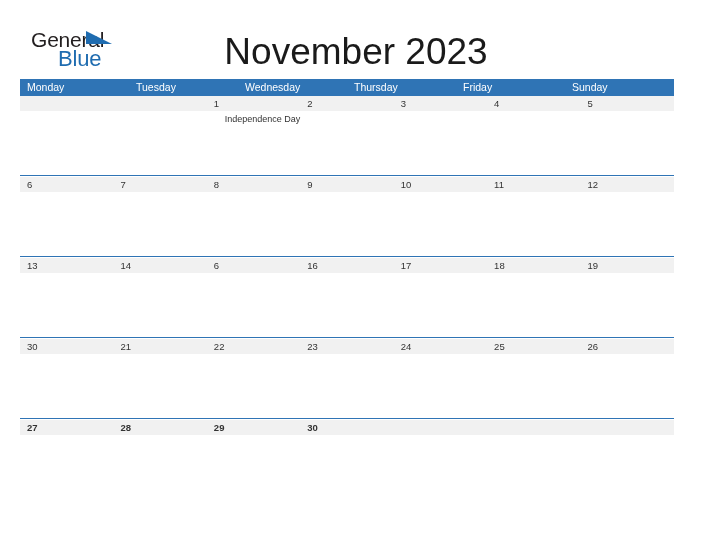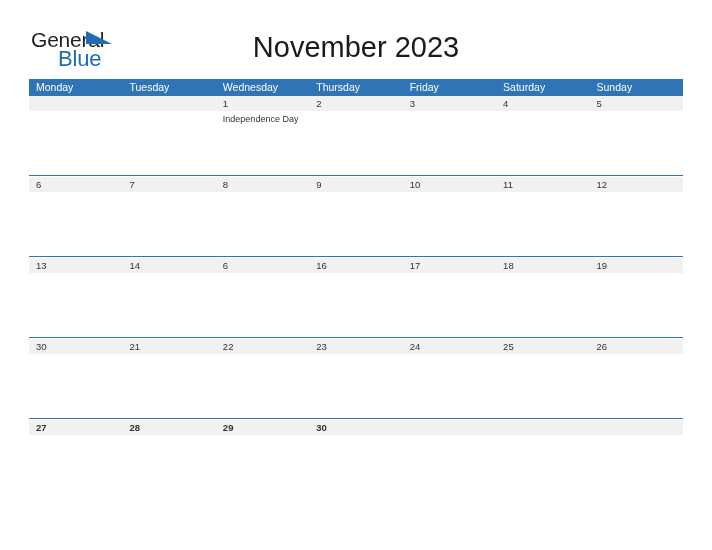--- a/index.html
+++ b/index.html
@@ -56,39 +56,39 @@
     line-height: 22px;
     white-space: nowrap;
   }
 
   .month-title {
     position: absolute;
     left: 0;
     right: 0;
     top: 31px;
     text-align: center;
-    font-size: 29px;
+    font-size: 37px;
     color: #1a1a1a;
     font-weight: normal;
     letter-spacing: 0px;
   }
 
   .country-title {
     position: absolute;
     right: 29px;
     top: 43px;
     font-size: 14.5px;
     color: #2b2b2b;
     white-space: nowrap;
   }
 
   
   .calendar {
     position: absolute;
-    left: 29px;
+    left: 20px;
     top: 79px;
     width: 654px;
   }
 
   .weekday-header {
     display: flex;
     background: #2f74b5;
     height: 17px;
   }
   .weekday-cell {
@@ -129,20 +129,21 @@
     line-height: 15px;
     color: #333333;
     padding-left: 7px;
     box-sizing: border-box;
   }
   .day-event-cell {
     flex: 1 1 0;
     padding-left: 7px;
     padding-top: 3px;
     box-sizing: border-box;
+    text-align: right;
   }
   .event-text {
     font-size: 9px;
     line-height: 11px;
     color: #333333;
     display: block;
   }
 
   .row-rule {
     height: 1px;
@@ -170,21 +171,20 @@
 </div>
 
 <div class="calendar">
 
   <div class="weekday-header">
     <div class="weekday-cell">Monday</div>
     <div class="weekday-cell">Tuesday</div>
     <div class="weekday-cell">Wednesday</div>
     <div class="weekday-cell">Thursday</div>
     <div class="weekday-cell">Friday</div>
-    <div class="weekday-cell">Saturday</div>
     <div class="weekday-cell">Sunday</div>
   </div>
 
   <div class="week-row">
     <div class="day-band">
       <div class="day-num-cell"></div>
       <div class="day-num-cell"></div>
       <div class="day-num-cell">1</div>
       <div class="day-num-cell">2</div>
       <div class="day-num-cell">3</div>

